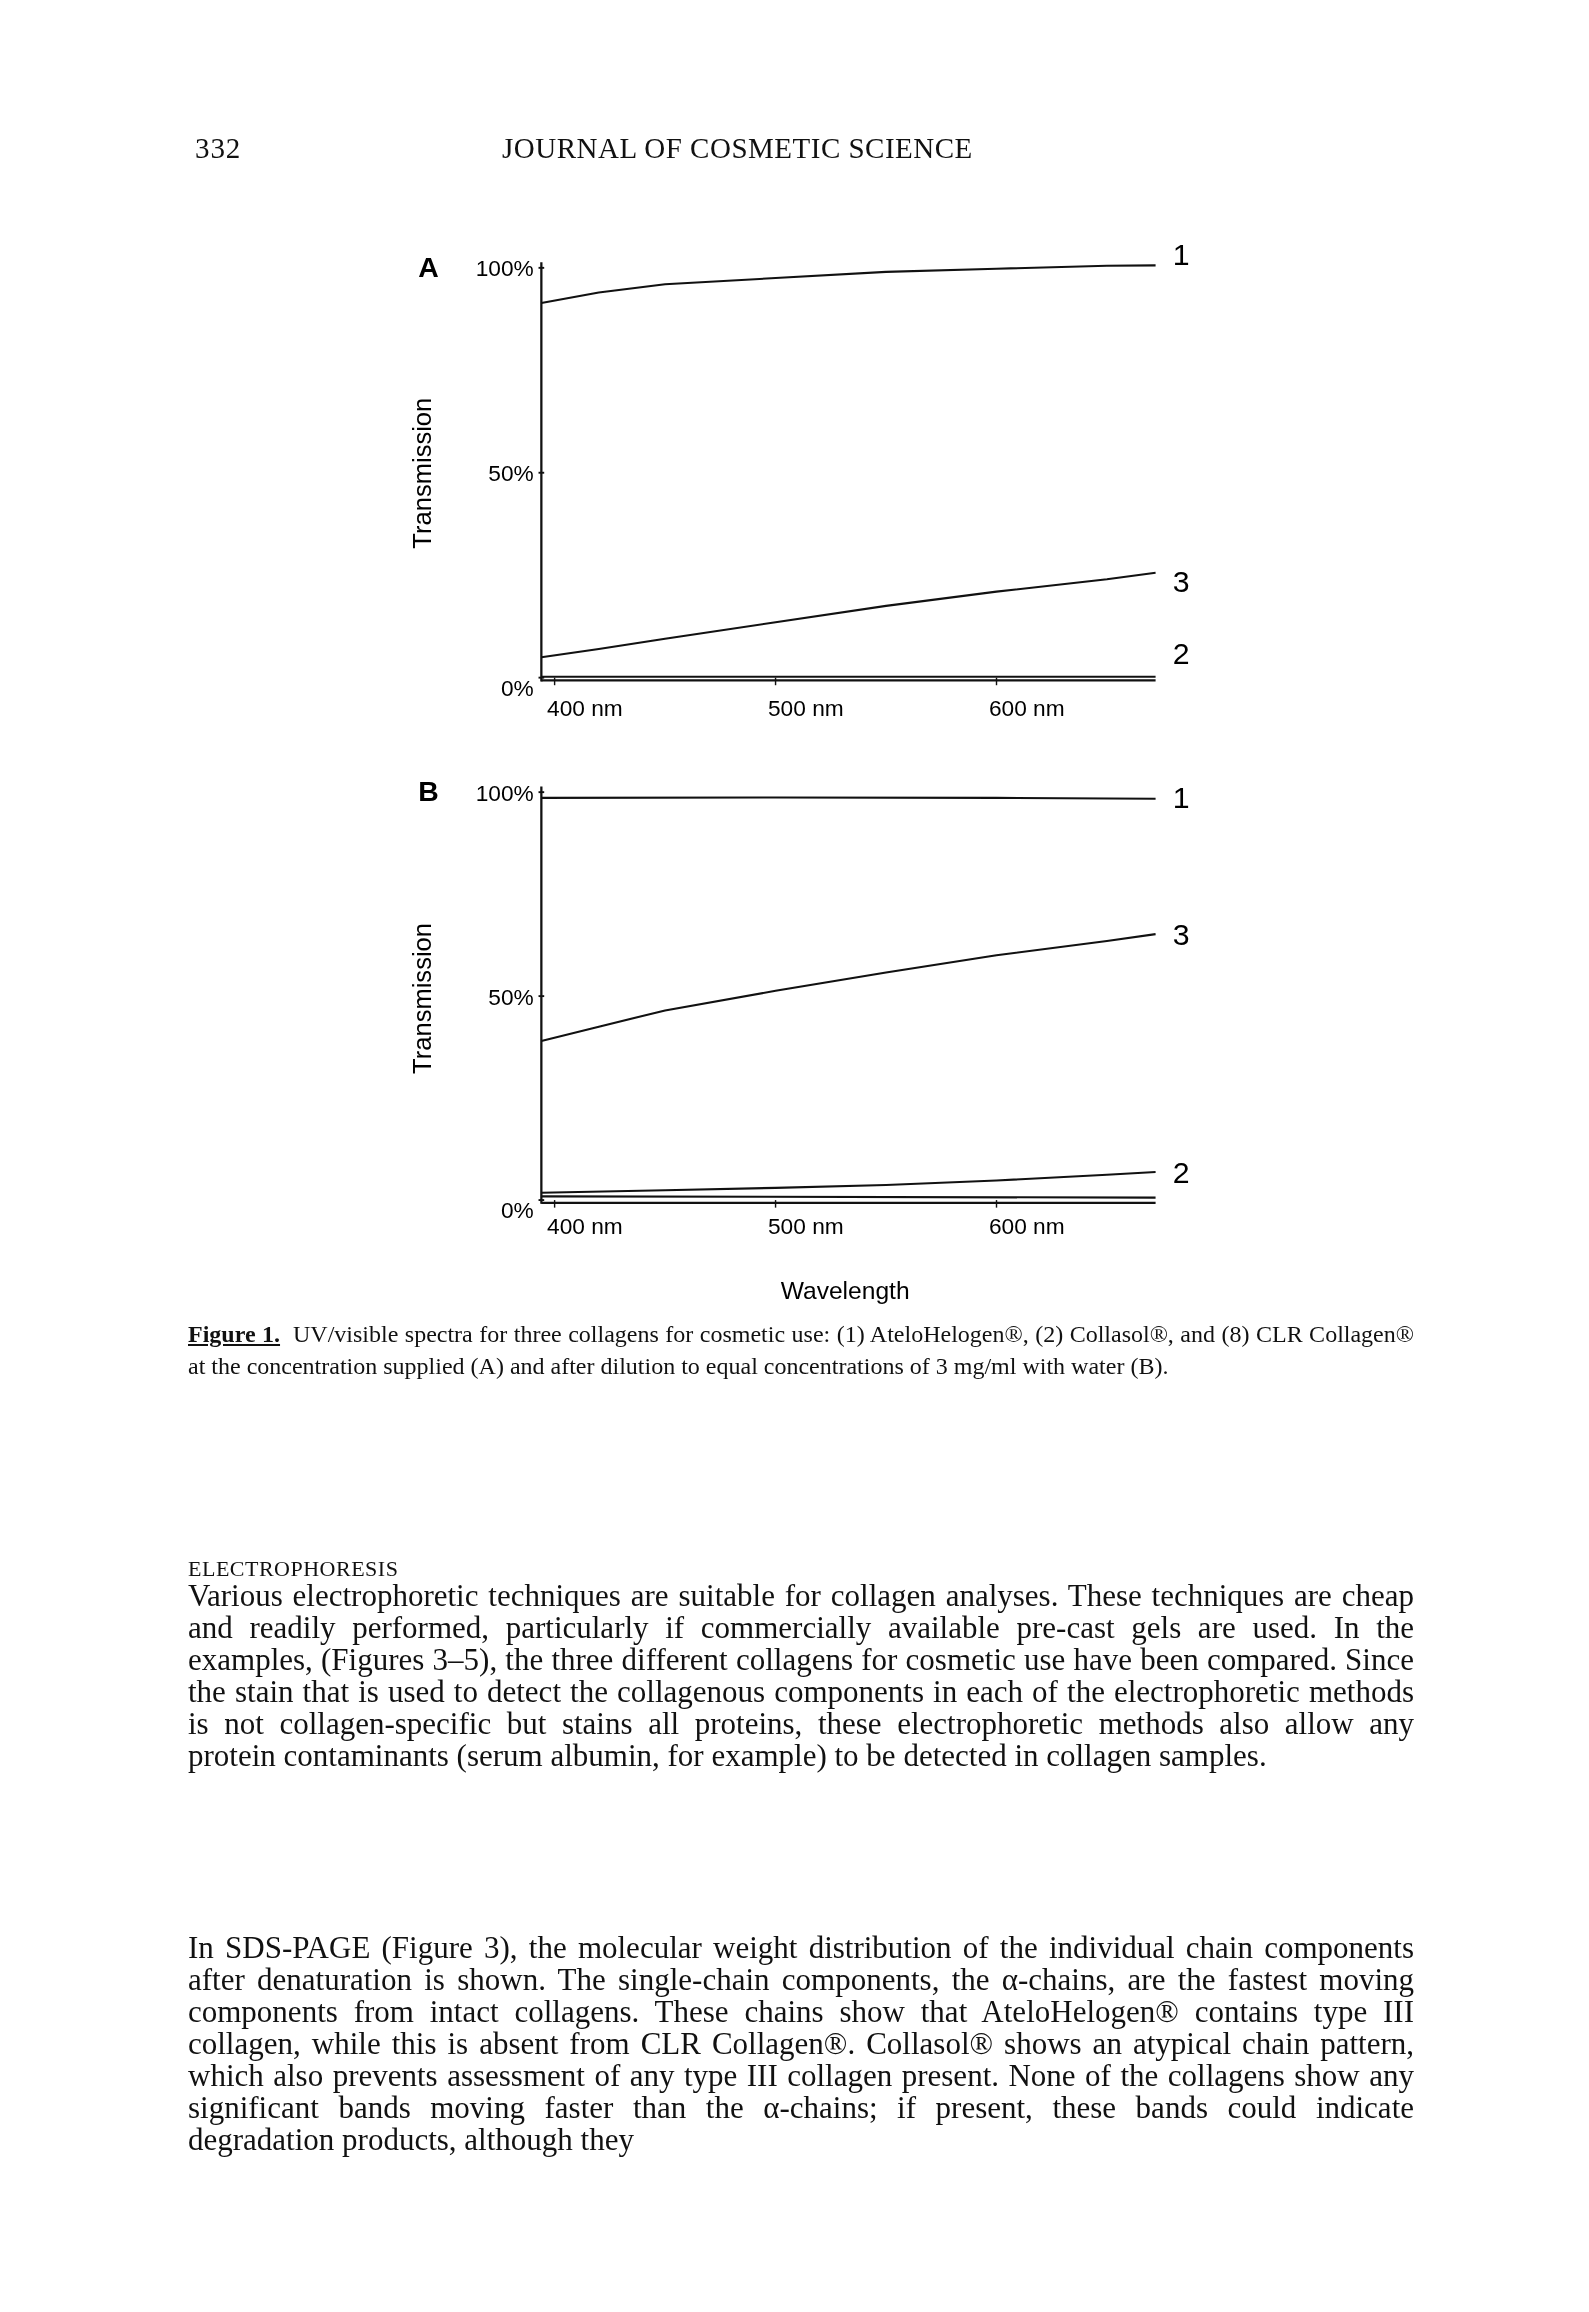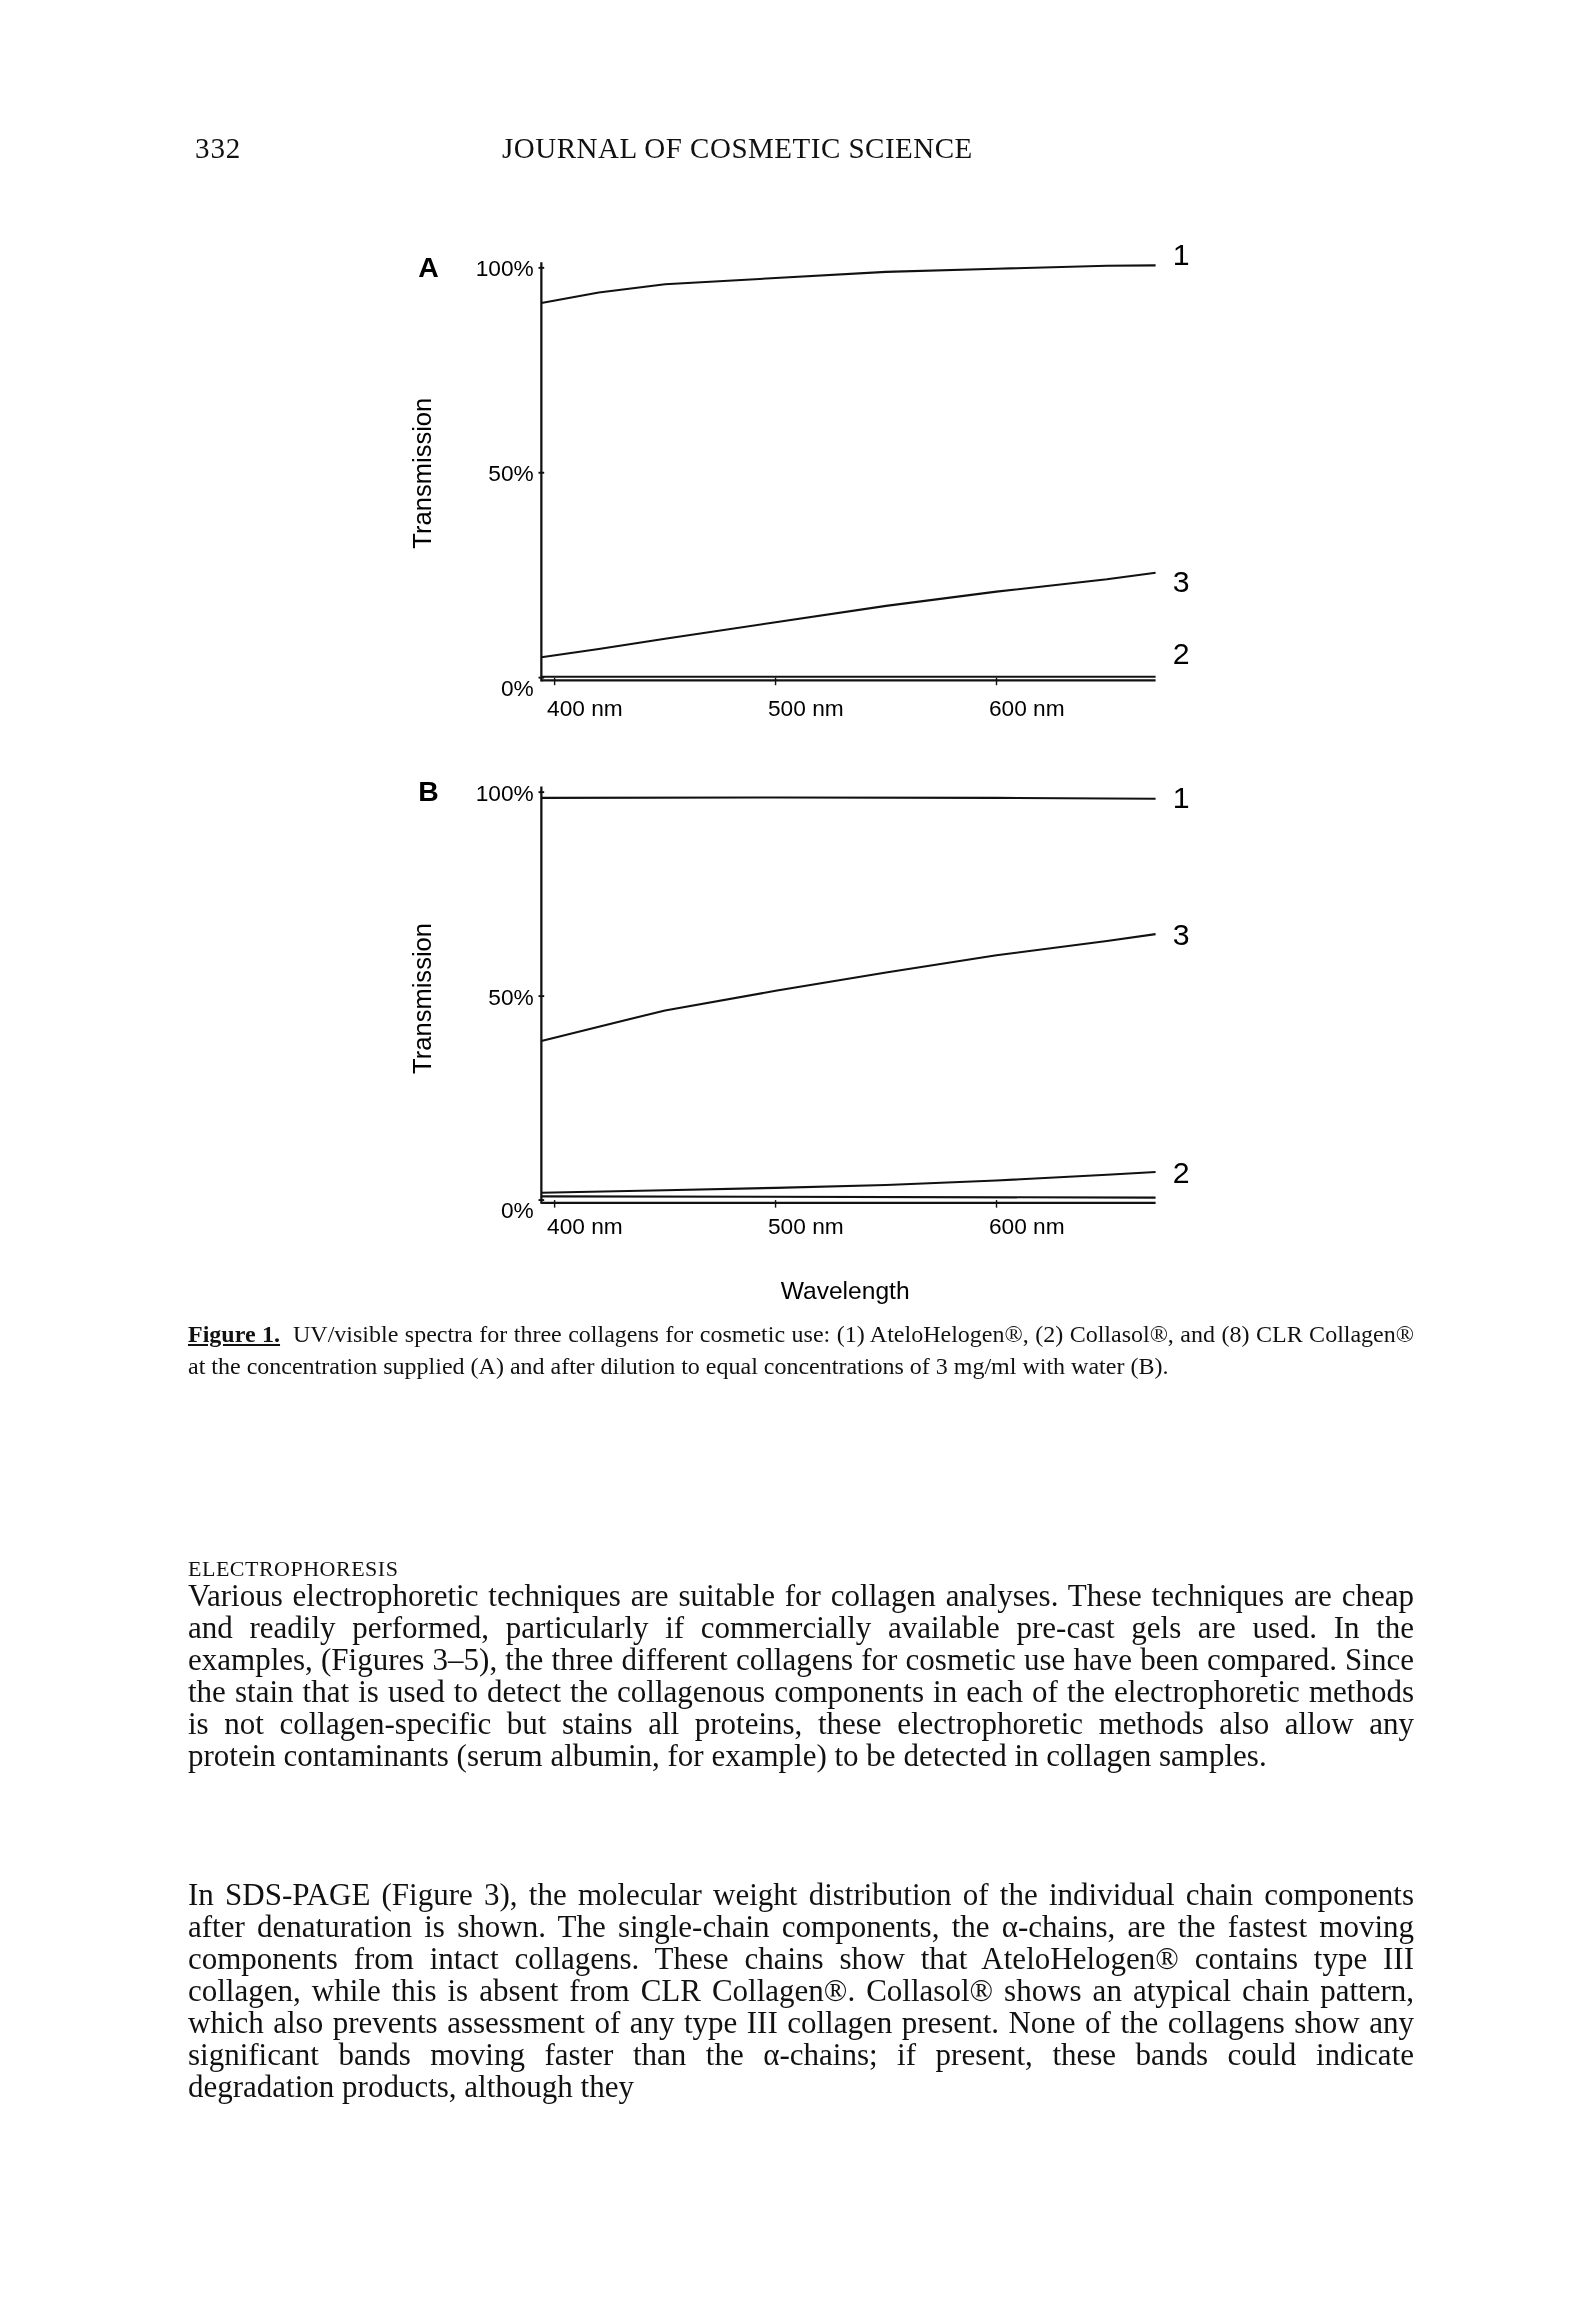--- a/index.html
+++ b/index.html
@@ -8,21 +8,21 @@
   #running-head { position:absolute; top:132px; left:0; width:1356px; height:42px; }
   #page-number { position:absolute; left:195px; top:0; font-size:29px; letter-spacing:0.9px; }
   #journal-title { position:absolute; left:502px; top:0; font-size:29px; letter-spacing:0.5px; }
   #figure { position:absolute; left:0; top:0; width:1590px; height:1325px; }
   #figure svg { position:absolute; left:0; top:0; }
   #caption { position:absolute; left:188px; top:1318px; width:1226px; font-size:24px; line-height:32px; text-align:justify; }
   #caption b { font-weight:bold;text-decoration:underline; }
   #section-heading { position:absolute; left:188px; top:1556px; font-size:22px; letter-spacing:0.5px; }
   .para { position:absolute; left:188px; width:1226px; font-size:31px; line-height:32px; text-align:justify; text-align-last:left; }
   #para-1 { top:1549px; }
-  #para-2 { top:1848px; }
+  #para-2 { top:1901px; }
 </style>
 </head>
 <body>
 
 <div id="running-head">
   <span id="page-number" class="serif">332</span>
   <span id="journal-title" class="serif">JOURNAL OF COSMETIC SCIENCE</span>
 </div>
 
 <div id="figure">

